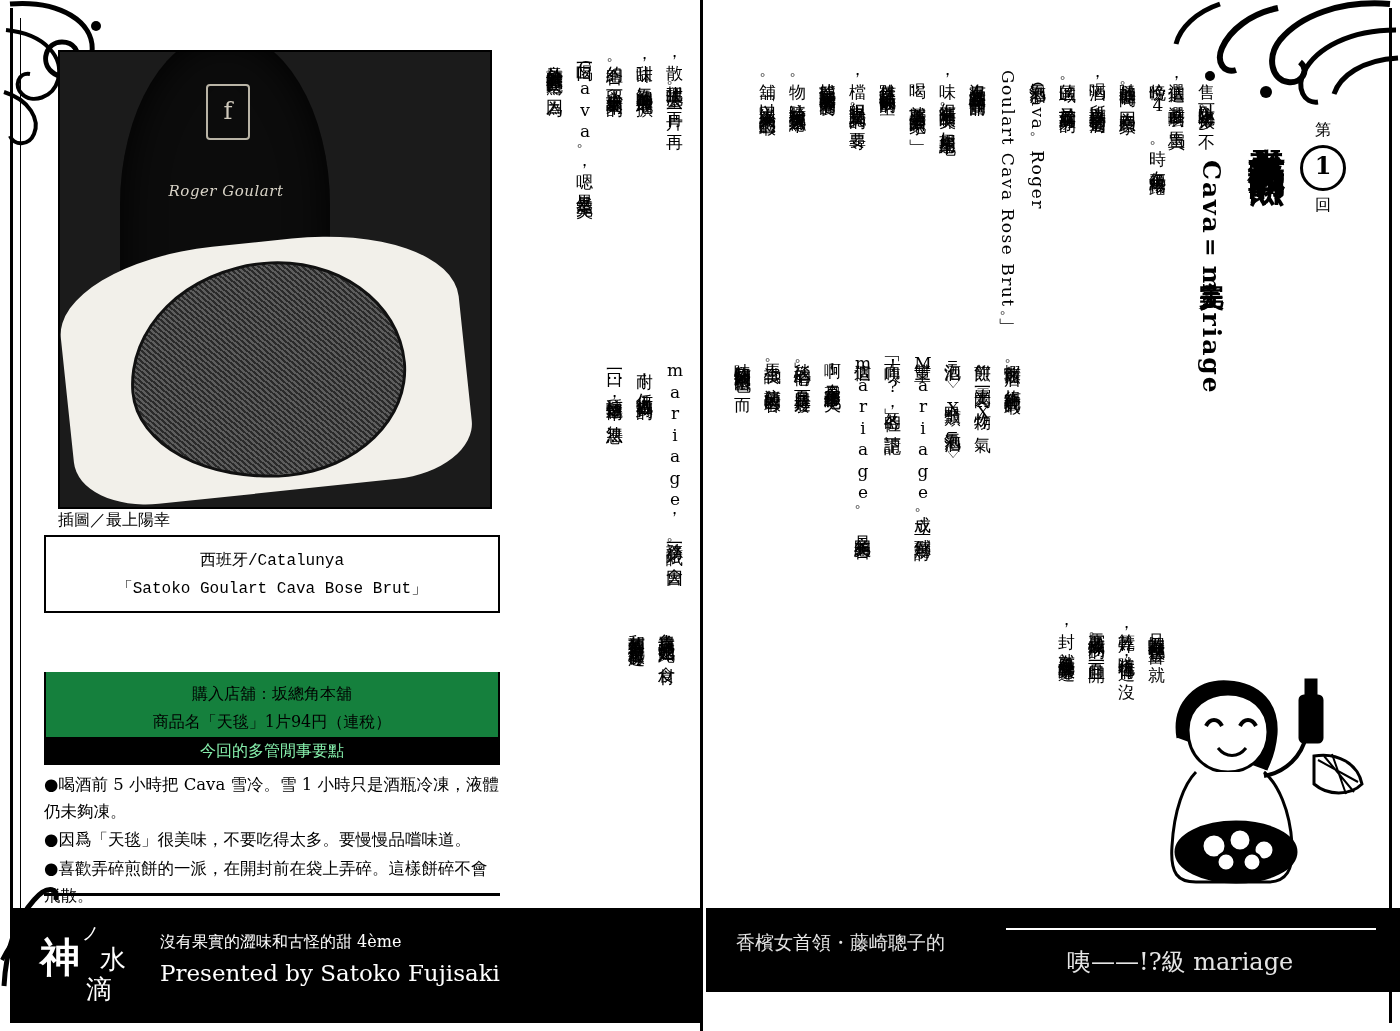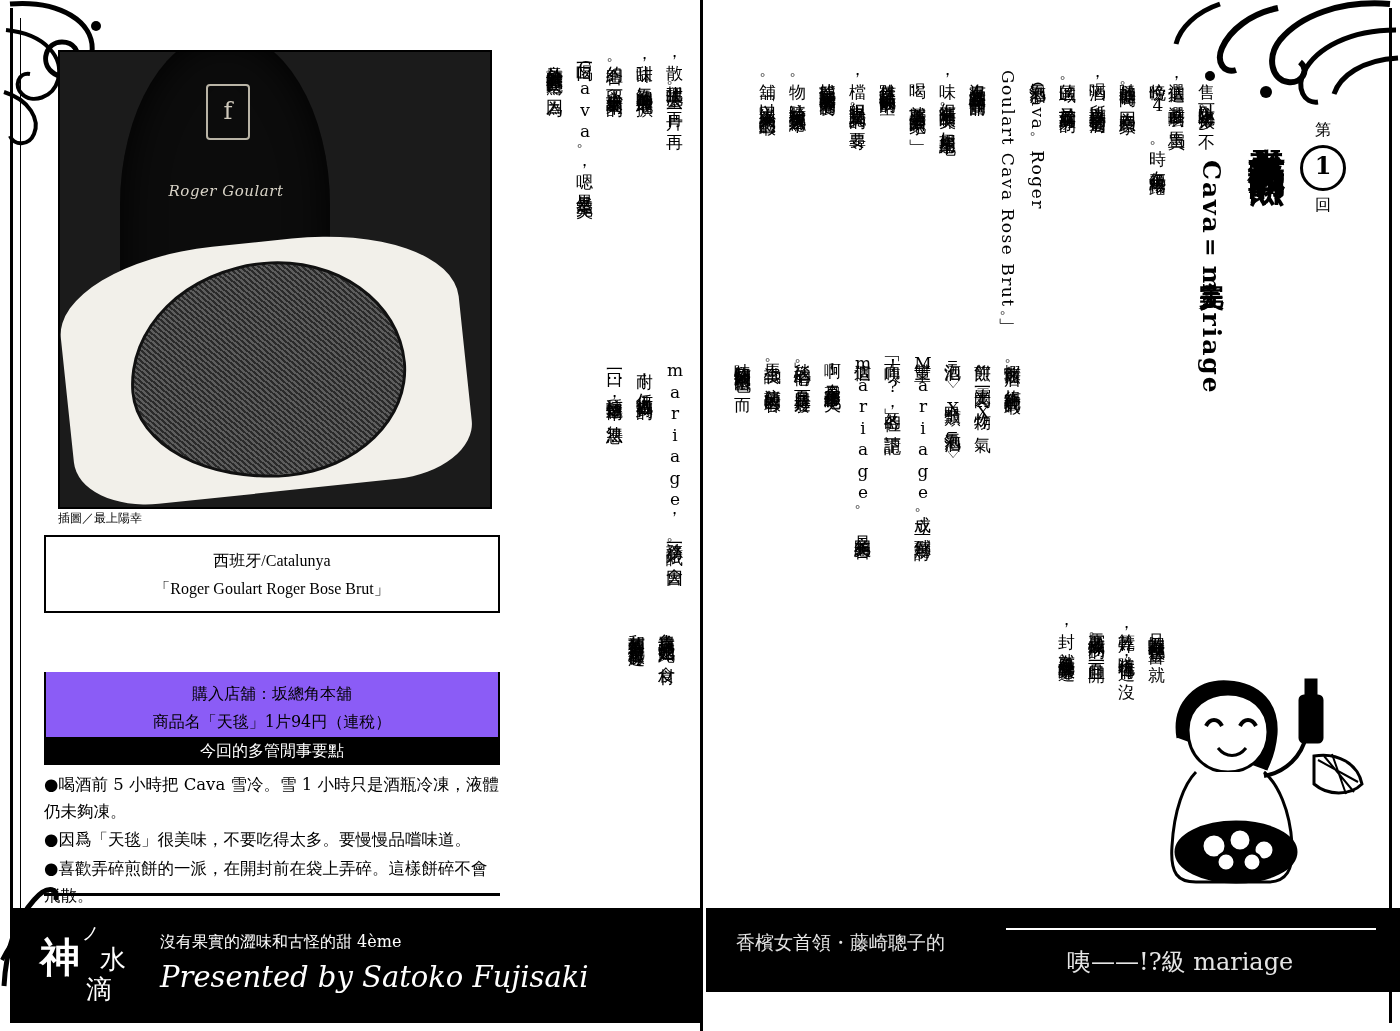--- a/index.html
+++ b/index.html
@@ -105,60 +105,60 @@
     left: 70px; top: 210px;
     width: 270px; height: 210px;
     background: repeating-linear-gradient(45deg,#5d5d5d 0 2px,#2a2a2a 2px 4px);
     border: 3px solid #111;
     border-radius: 52% 48% 46% 54% / 55% 52% 48% 45%;
     transform: rotate(-5deg);
   }
   .photo-credit {
     position: absolute;
     left: 58px; top: 510px;
-    font-size: 12px;
+    font-size: 16px;
     font-family: Liberation Sans, sans-serif;
   }
 
   
   .infobox {
     position: absolute;
     left: 44px; top: 535px;
     width: 456px;
     border: 2px solid #000;
     box-sizing: border-box;
     text-align: center;
     background: #fff;
   }
   .infobox-inner {
     padding: 10px 6px 8px 6px;
     line-height: 1.75;
     font-size: 16px;
-    font-family: Liberation Serif, serif;
+    font-family: Liberation Mono, monospace;
   }
   .infobox-band {
     position: absolute;
     left: 44px; top: 672px;
     width: 456px;
     border: 2px solid #000;
     border-top: none;
     box-sizing: border-box;
     text-align: center;
     padding: 8px 6px 10px 6px;
     line-height: 1.75;
     font-size: 16px;
     font-family: "DejaVu Serif", serif;
-    background: #8b5cf6;
+    background: #15803d;
   }
   .tips-header {
     position: absolute;
     left: 44px; top: 737px;
     width: 456px; height: 28px;
     background: #000;
-    color: #ffffff;
+    color: #86efac;
     text-align: center;
     font-size: 16px;
     line-height: 28px;
     font-family: "DejaVu Serif", serif;
   }
   .tips-body {
     position: absolute;
     left: 44px; top: 772px;
     width: 456px;
     font-size: 16.5px;
@@ -281,22 +281,21 @@
   .footer-left .logo .k4 { position: absolute; left: 48px; top: 52px; font-size: 26px; }
   .footer-left .sub1 {
     position: absolute;
     left: 150px; top: 24px;
     font-size: 16px;
     font-family: "DejaVu Serif", serif;
   }
   .footer-left .sub2 {
     position: absolute;
     left: 150px; top: 52px;
-    font-size: 29px;
-    font-style: italic;
+    font-size: 23px;
     font-family: "DejaVu Serif", serif;
   }
   .footer-right {
     position: absolute;
     left: 706px; top: 908px;
     width: 754px; height: 84px;
     background: #000;
     color: #e5e5e5;
   }
   .footer-right .byline {
@@ -357,21 +356,21 @@
       <div class="photo-bottle-label">Roger Goulart</div>
     </div>
     <div class="photo-plate"></div>
     <div class="photo-crackers"></div>
   </div>
   <div class="photo-credit">插圖／最上陽幸</div>
 
   <div class="infobox">
     <div class="infobox-inner">
       <div>西班牙/Catalunya</div>
-      <div>「Roger Goulart Roger Bose Brut」</div>
+      <div>「Satoko Goulart Cava Bose Brut」</div>
     </div>
   </div>
 
   <div class="infobox-band">
     <div>購入店舖：坂總角本舖</div>
     <div>商品名「天毯」1片94円（連稅）</div>
   </div>
 
   <div class="tips-header">今回的多管閒事要點</div>
   <div class="tips-body">

